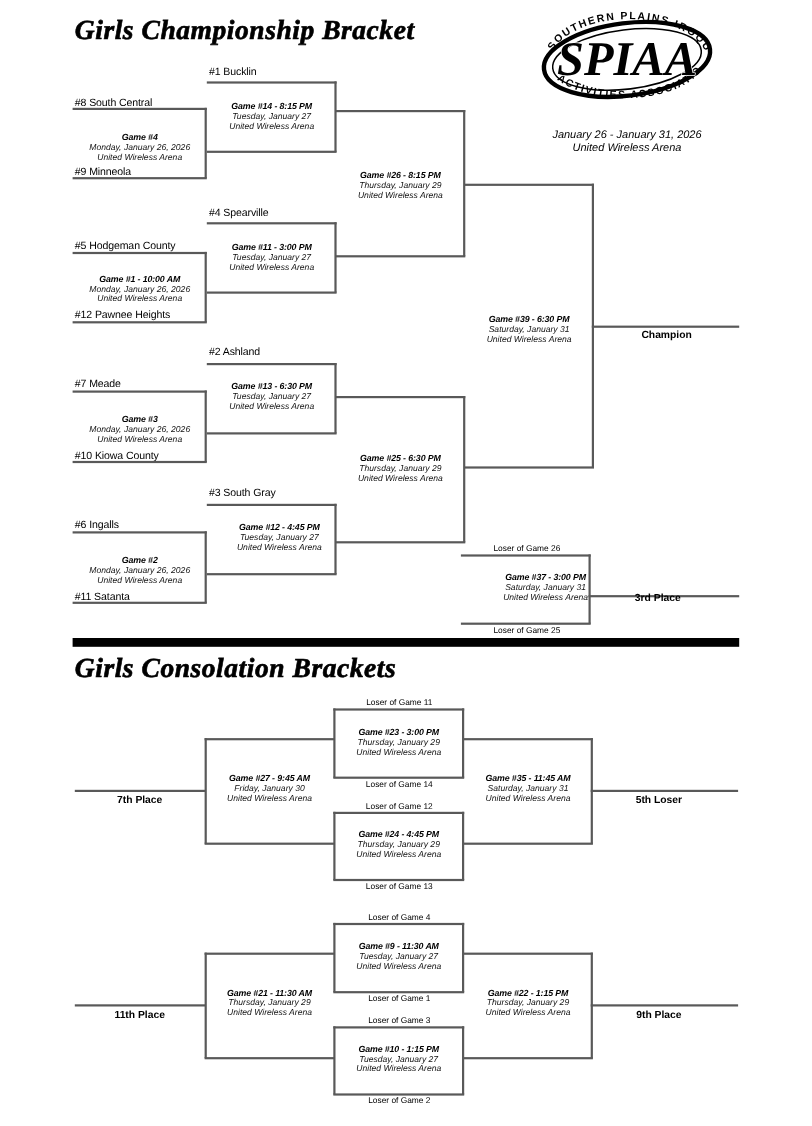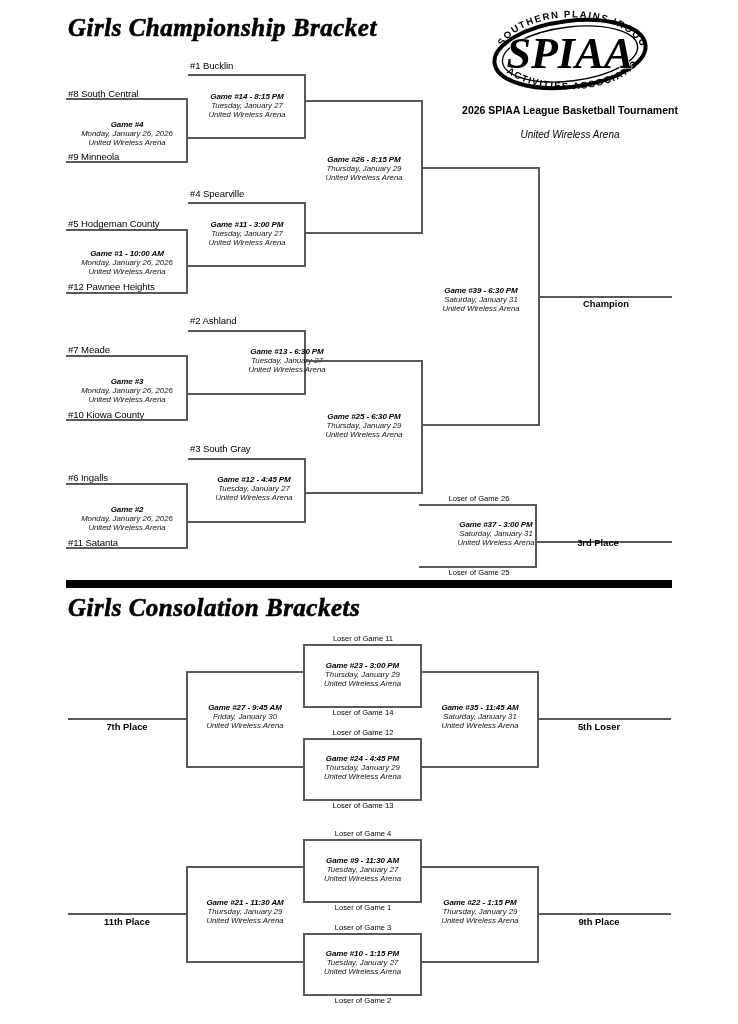--- a/index.html
+++ b/index.html
@@ -78,21 +78,21 @@
       <text font-family="'Liberation Sans',sans-serif" font-size="9.5" font-weight="bold" letter-spacing="1.6" fill="#000">
         <textPath href="#arcTop" startOffset="6%" id="logo-arc-top">SOUTHERN PLAINS IROQUOIS</textPath>
       </text>
       <text font-family="'Liberation Sans',sans-serif" font-size="9.5" font-weight="bold" letter-spacing="1.4" fill="#000">
         <textPath href="#arcBot" startOffset="10%" id="logo-arc-bot">ACTIVITIES ASSOCIATION</textPath>
       </text>
       <text x="100" y="60" text-anchor="middle" font-family="'Liberation Serif',serif" font-size="44" font-weight="bold" font-style="italic" fill="#000" stroke="#fff" stroke-width="1.2" paint-order="stroke" id="logo-center">SPIAA</text>
     </svg>
   </div>
 
-  <div class="evt" id="evt-name">2026 SPIAA League Basketball Tournament</div>
+  <div class="evt" id="evt-dates">January 26 - January 31, 2026</div>
   <div class="evt" id="evt-venue">United Wireless Arena</div>
 
   <div class="team" style="left:68px;top:88px;">#8 South Central</div>
   <div class="team" style="left:68px;top:151px;">#9 Minneola</div>
 
   <div class="ln h" style="left:66px;top:98px;width:122px;"></div>
   <div class="ln h" style="left:66px;top:161px;width:122px;"></div>
   <div class="ln v" style="left:186px;top:98px;height:64px;"></div>
 
   <div class="gbox" style="left:66px;top:120px;width:122px;">
@@ -150,21 +150,21 @@
     <div class="g2">Monday, January 26, 2026</div>
     <div class="g3">United Wireless Arena</div>
   </div>
 
   <div class="team" style="left:190px;top:315px;">#2 Ashland</div>
 
   <div class="ln h" style="left:188px;top:330px;width:118px;"></div>
   <div class="ln h" style="left:188px;top:393px;width:118px;"></div>
   <div class="ln v" style="left:304px;top:330px;height:64px;"></div>
 
-  <div class="gbox" style="left:188px;top:347px;width:118px;padding-left:40px;">
+  <div class="gbox" style="left:188px;top:347px;width:118px;">
     <div class="g1">Game #13 - 6:30 PM</div>
     <div class="g2">Tuesday, January 27</div>
     <div class="g3">United Wireless Arena</div>
   </div>
 
   <div class="team" style="left:68px;top:472px;">#6 Ingalls</div>
   <div class="team" style="left:68px;top:537px;">#11 Satanta</div>
 
   <div class="ln h" style="left:66px;top:483px;width:122px;"></div>
   <div class="ln h" style="left:66px;top:547px;width:122px;"></div>

